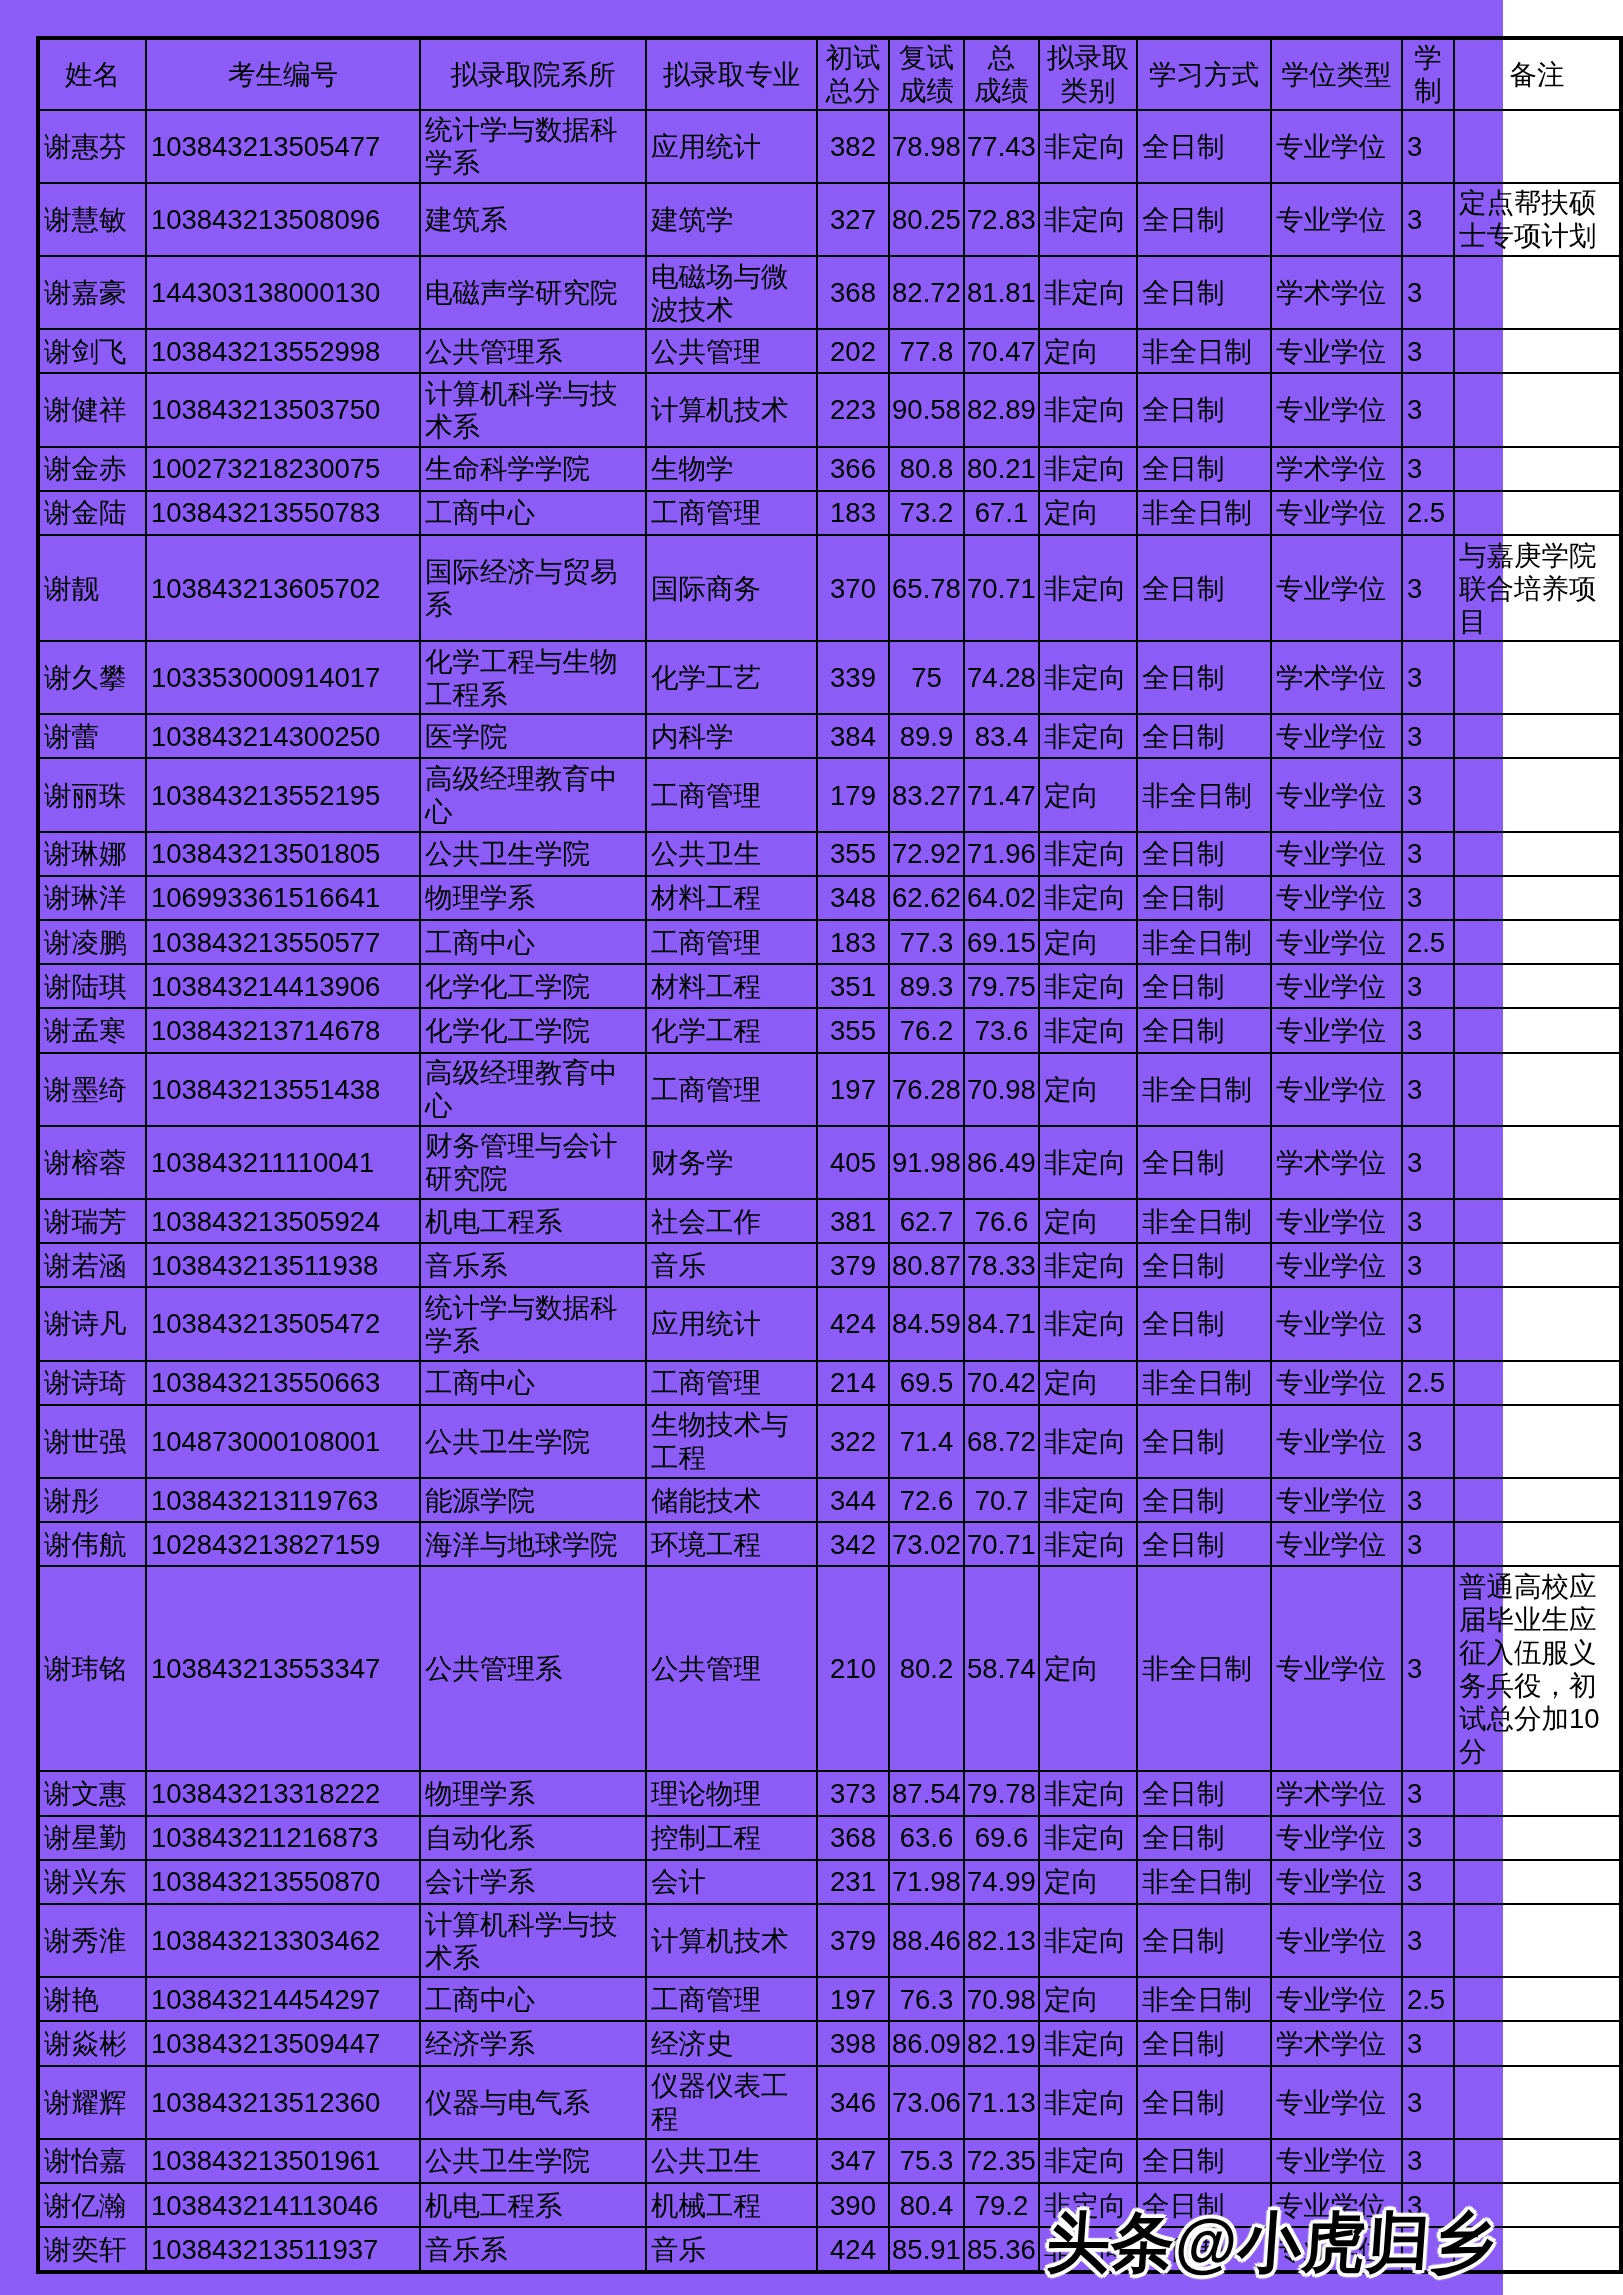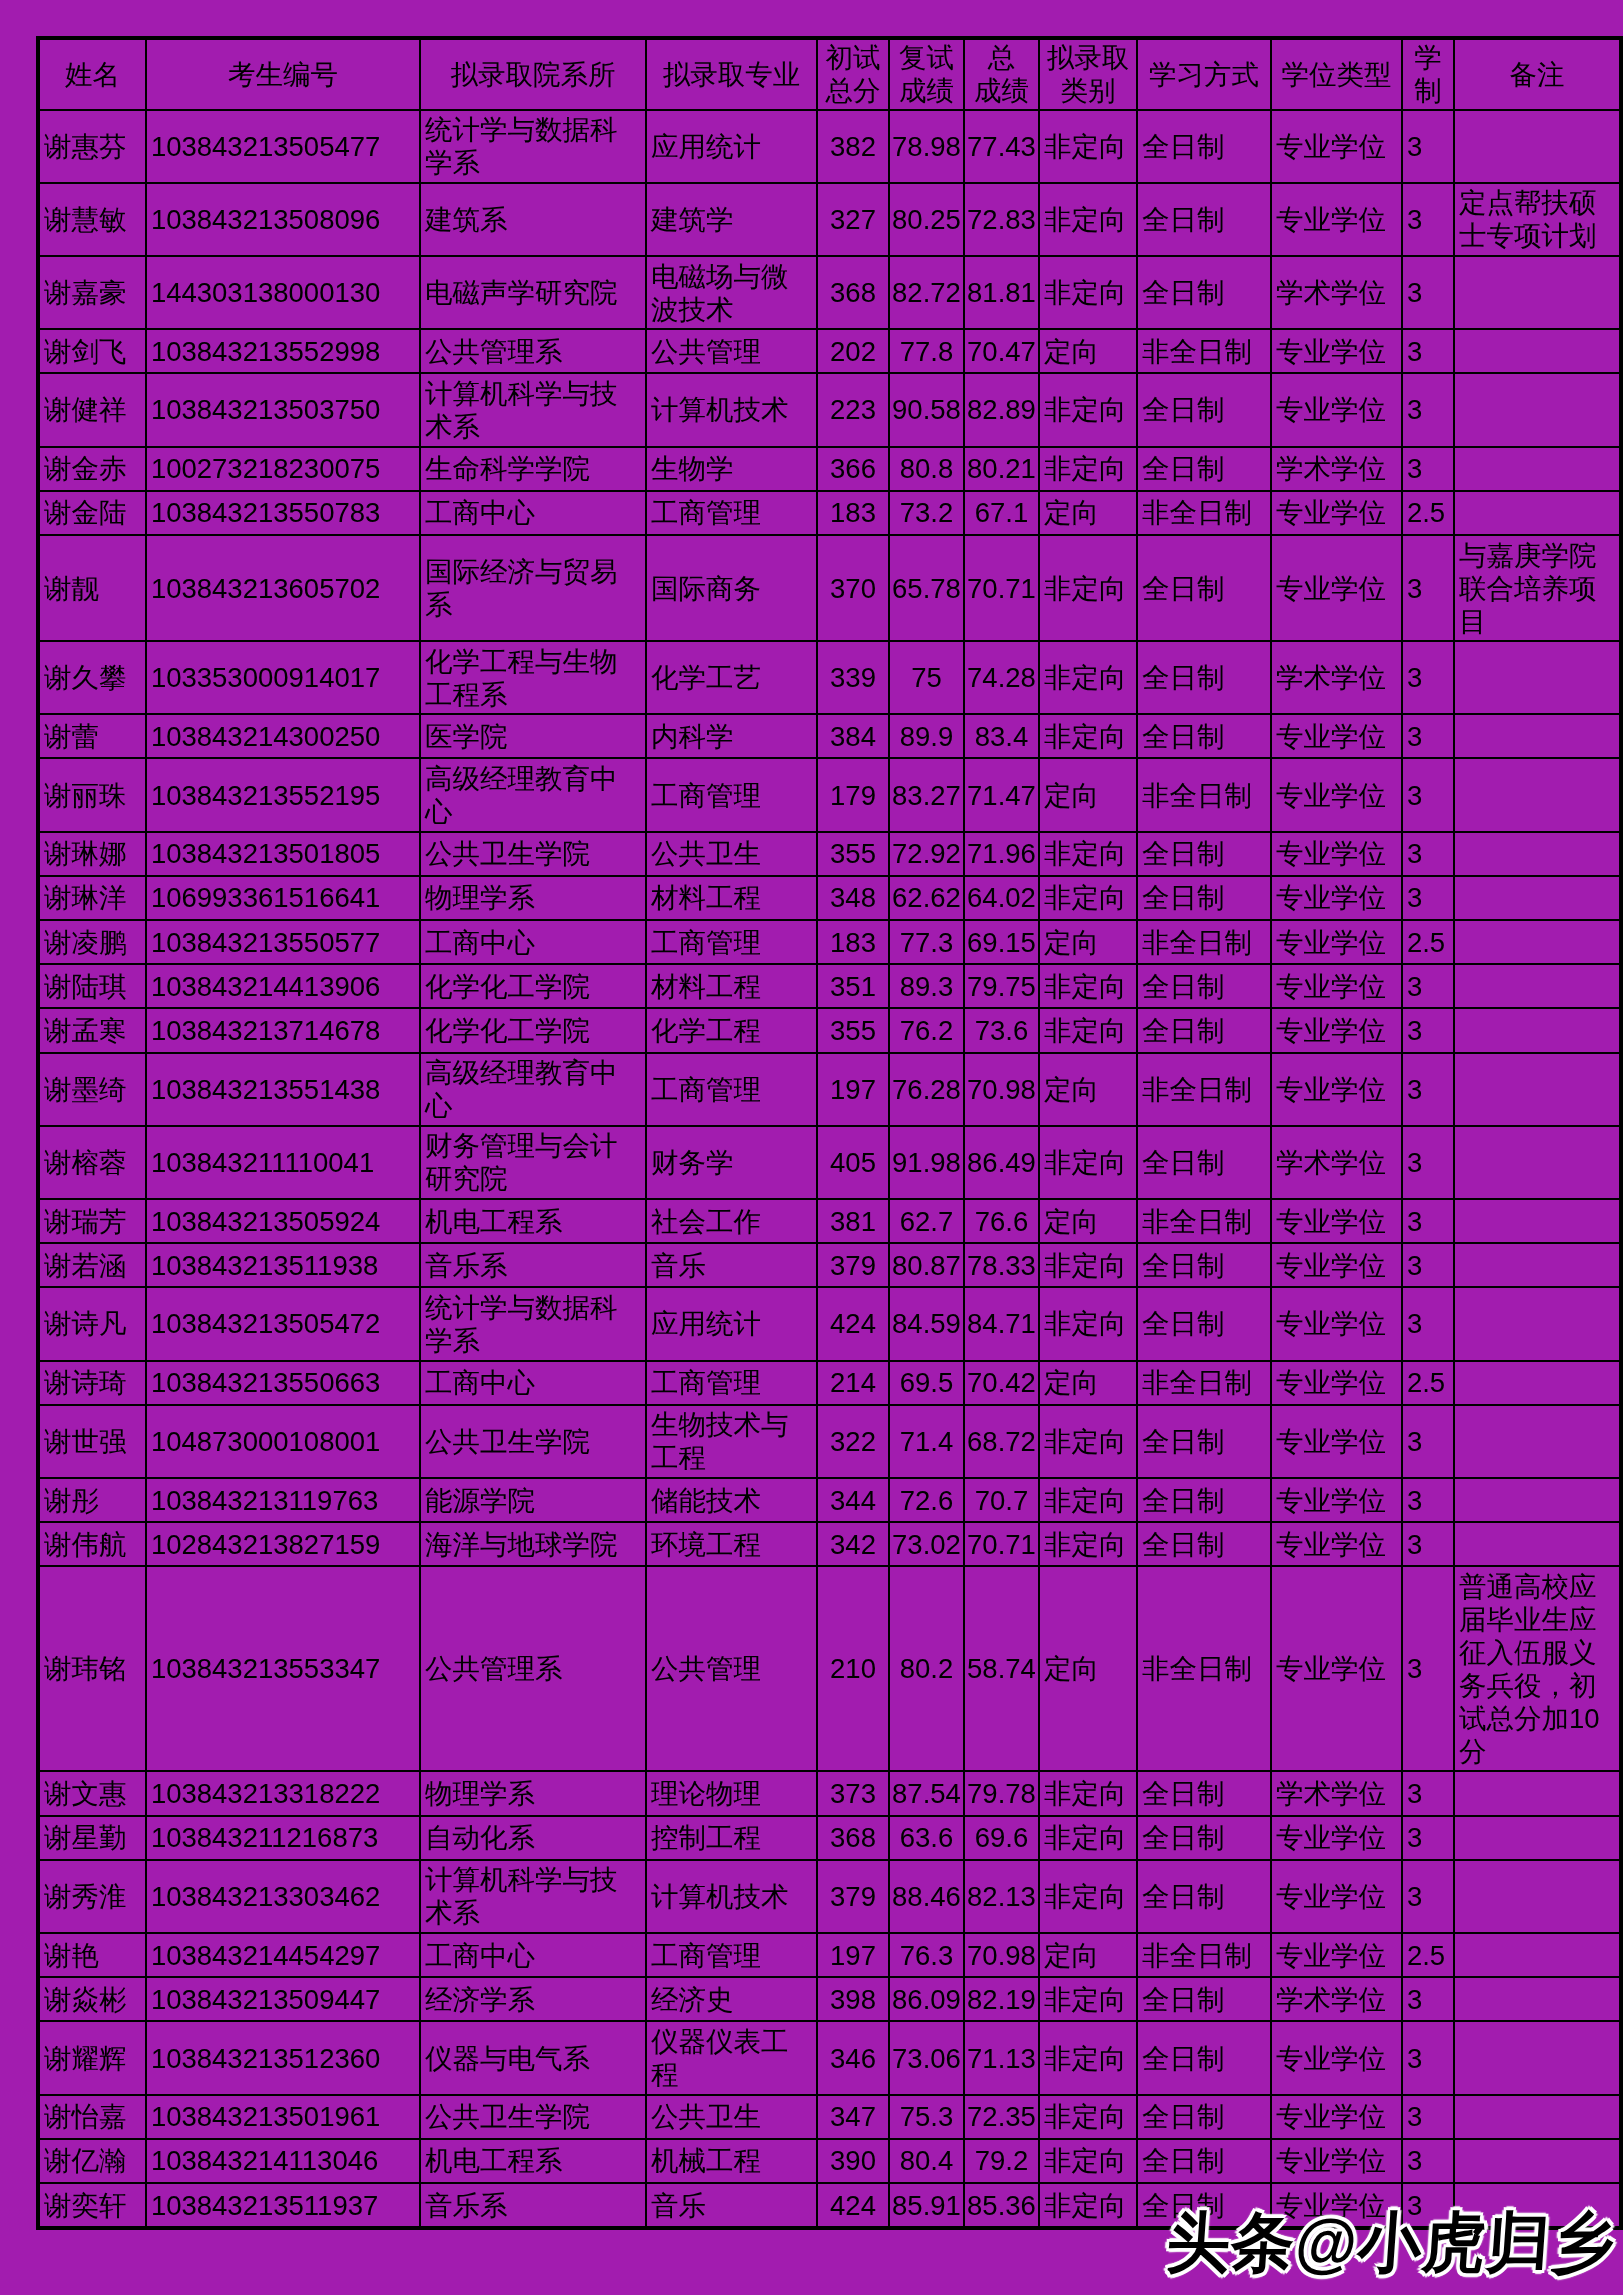--- a/index.html
+++ b/index.html
@@ -1,20 +1,20 @@
 <!DOCTYPE html>
 <html style="font-size:10.5px"><head>
 <meta charset="utf-8">
 <style>
   html,body{margin:0;padding:0;background:#fff;}
   .page{
     position:relative;
-    width:1623px;
+    width:1503px;
     min-height:2295px;
-    background:#a21caf;
+    background:#8b5cf6;
     font-family:"Liberation Sans","DejaVu Sans",sans-serif;
     color:#000;
   }
   table.admission{
     position:absolute;
     left:36px;
     top:36px;
     width:1584px;
     border-collapse:collapse;
     table-layout:fixed;
@@ -480,20 +480,34 @@
           <td class="num">368</td>
           <td class="num">63.6</td>
           <td class="num">69.6</td>
           <td>非定向</td>
           <td>全日制</td>
           <td>专业学位</td>
           <td>3</td>
           <td></td>
         </tr>
         <tr>
+          <td>谢兴东</td>
+          <td>103843213550870</td>
+          <td>会计学系</td>
+          <td>会计</td>
+          <td class="num">231</td>
+          <td class="num">71.98</td>
+          <td class="num">74.99</td>
+          <td>定向</td>
+          <td>非全日制</td>
+          <td>专业学位</td>
+          <td>3</td>
+          <td></td>
+        </tr>
+        <tr>
           <td>谢秀淮</td>
           <td>103843213303462</td>
           <td>计算机科学与技术系</td>
           <td>计算机技术</td>
           <td class="num">379</td>
           <td class="num">88.46</td>
           <td class="num">82.13</td>
           <td>非定向</td>
           <td>全日制</td>
           <td>专业学位</td>

